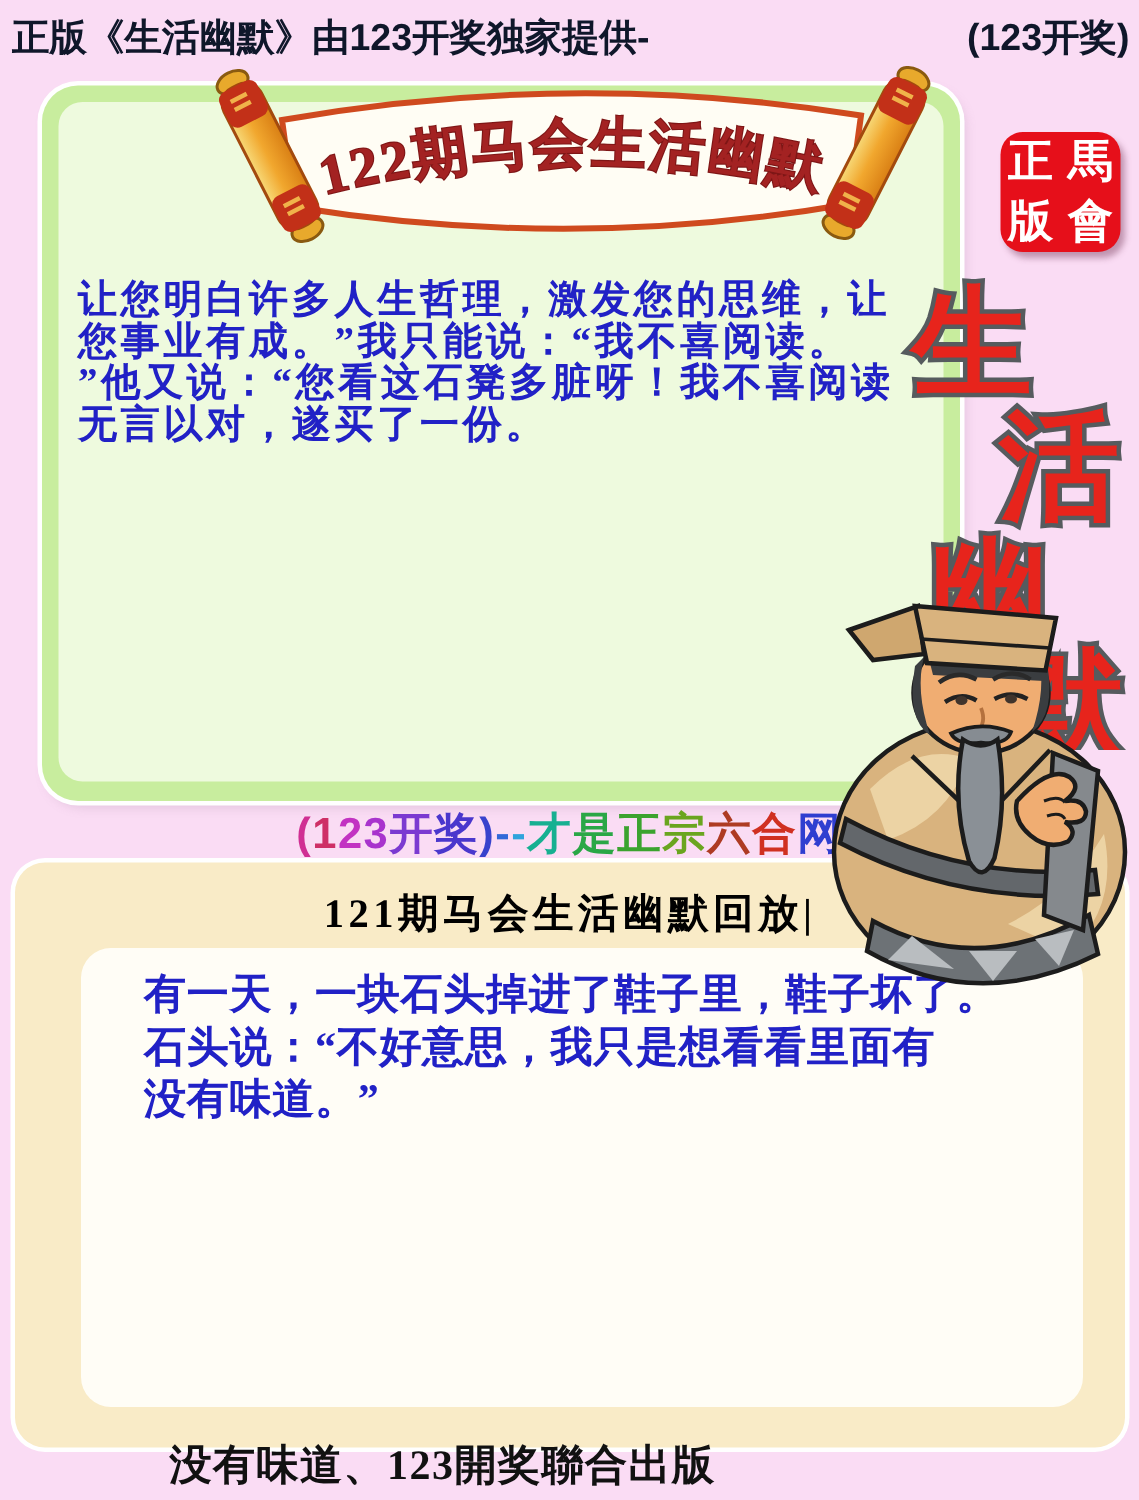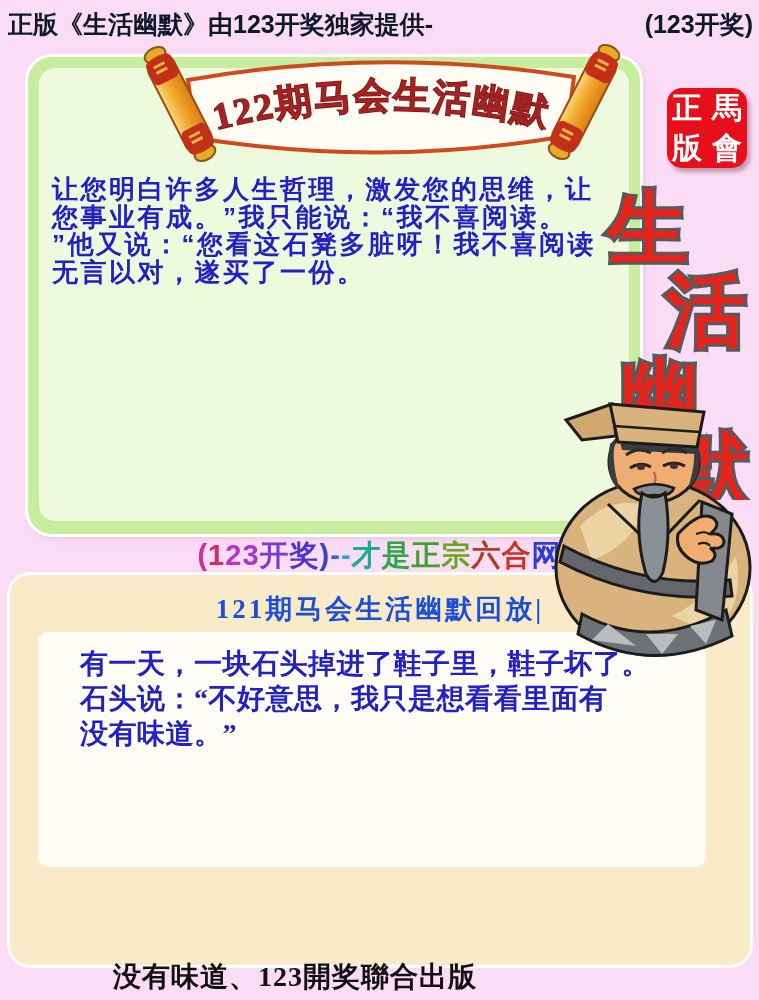--- a/index.html
+++ b/index.html
@@ -19,24 +19,24 @@
   .panel-green{
     position:absolute;left:28px;top:57px;width:612px;height:477px;
     background:#c8ed9e;border-radius:24px;
     box-shadow:0 0 0 3px #ffffff, 3px 4px 7px rgba(150,120,150,.25);
   }
   .panel-green .inner{
     position:absolute;left:11px;right:11px;top:11px;bottom:13px;
     background:#eefade;border-radius:16px;
   }
   .joke-current-text{
-    position:absolute;left:13px;right:6px;top:108px;
+    position:absolute;left:13px;right:6px;top:118px;
     color:#2121c6;font-weight:700;font-size:26px;line-height:27.5px;
     letter-spacing:2.5px;
-    font-family:Liberation Sans, sans-serif;
+    font-family:Liberation Serif, serif;
   }
   
   .scroll-banner{position:absolute;left:140px;top:44px;width:484px;height:120px;z-index:6;}
   
   .stamp{
     position:absolute;left:667px;top:88px;width:80px;height:80px;
     background:#e60f1a;border-radius:15px;z-index:5;
     box-shadow:3px 4px 4px rgba(120,60,90,.45);
     display:grid;grid-template-columns:1fr 1fr;grid-template-rows:1fr 1fr;
     align-items:center;justify-items:center;
@@ -60,26 +60,26 @@
     cursor:pointer;
   }
   
   .panel-cream{
     position:absolute;left:10px;top:575px;width:740px;height:390px;
     background:#f9ebc7;border-radius:20px;
     box-shadow:0 0 0 3px #ffffff;
   }
   .replay-title{
     position:absolute;left:0;top:16px;width:100%;text-align:center;
-    color:#1d4ed8;font-weight:700;font-size:27px;letter-spacing:3px;
+    color:#000000;font-weight:700;font-size:27px;letter-spacing:3px;
     font-family:"Liberation Serif","DejaVu Serif",serif;
   }
   .panel-cream .whitebox{
-    position:absolute;left:28px;top:57px;width:668px;height:235px;
-    background:#fffdf6;border-radius:10px;
+    position:absolute;left:44px;top:57px;width:668px;height:306px;
+    background:#fffdf6;border-radius:20px;
   }
   .joke-replay-text{
     position:absolute;left:42px;top:14px;right:10px;
     color:#2121c6;font-weight:700;font-size:28px;line-height:35px;
     letter-spacing:0.5px;
     font-family:"Liberation Serif","DejaVu Serif",serif;
   }
   
   .mascot{position:absolute;left:550px;top:384px;width:209px;height:274px;z-index:7;}
   

